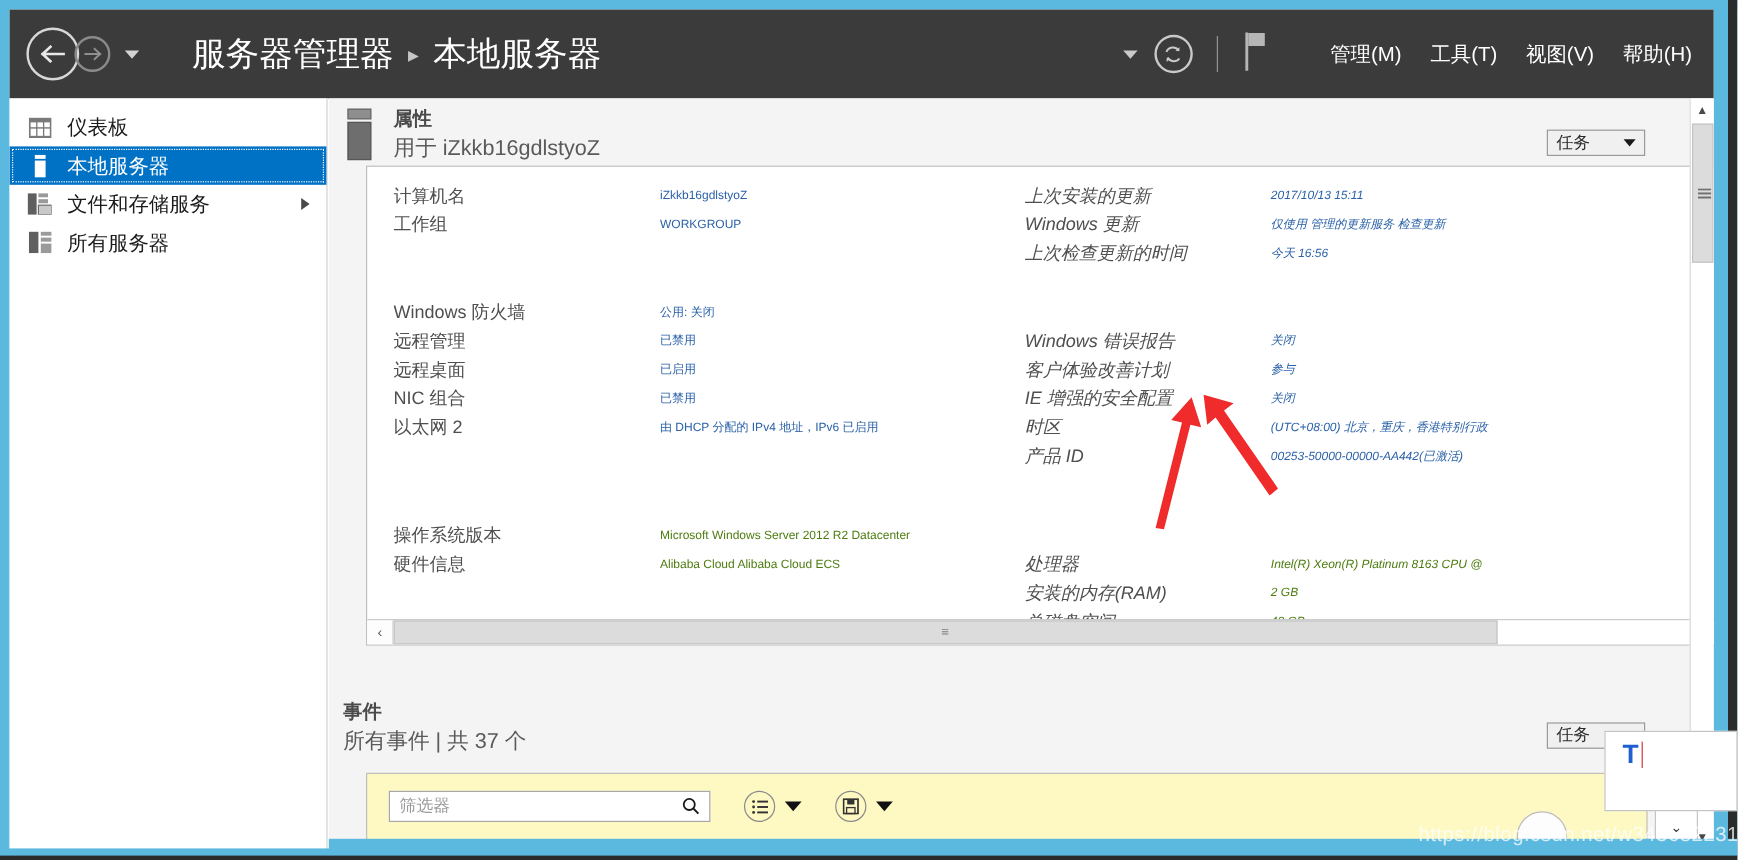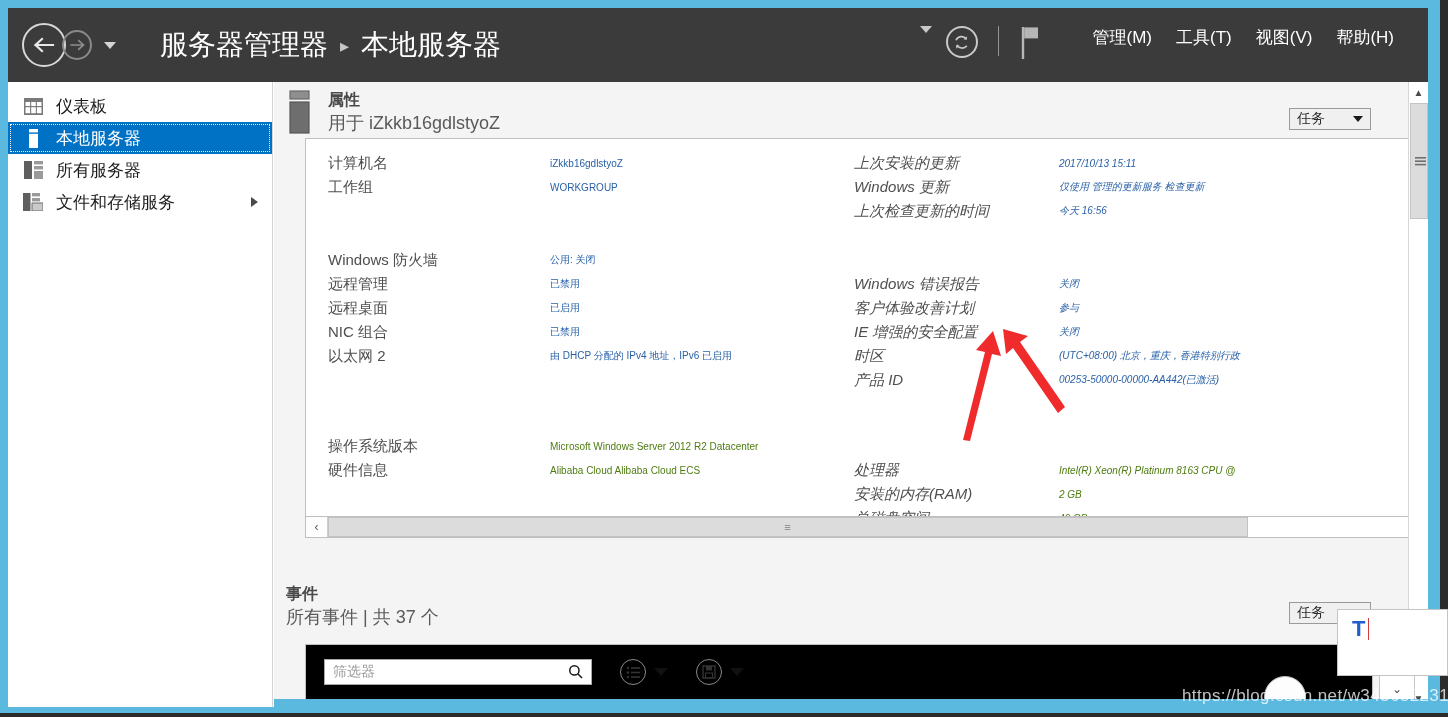--- a/index.html
+++ b/index.html
@@ -89,22 +89,22 @@
     color: #ffffff;
     white-space: nowrap;
   }
   .bc-link { color: #ffffff; cursor: pointer; }
   .bc-sep {
     color: #c6c6c6; font-size: 18px;
     margin: 0 12px; position: relative; top: 1px;
   }
   .header-right {
     margin-left: auto;
-    display: flex; align-items: flex-start;
-    margin-right: 34px;
+    display: flex; align-items: center;
+    margin-right: 18px;
   }
   .hdr-caret {
     width: 0; height: 0;
     border-left: 6px solid transparent;
     border-right: 6px solid transparent;
     border-top: 7px solid #c9c9c9;
     margin-right: 14px;
     cursor: pointer;
   }
   .refresh-circle {
@@ -296,21 +296,21 @@
     left: 0; top: 500px;
     width: 100%;
     display: flex; align-items: flex-start;
     padding-left: 12px;
     box-sizing: border-box;
   }
   .events-card {
     position: absolute;
     left: 31px; top: 562px;
     width: 1068px; height: 70px;
-    background: #000000;
+    background: #fef9c3;
     border: 1px solid #bfbfbf;
     box-sizing: border-box;
   }
   .filter-bar {
     display: flex; align-items: center;
     padding: 14px 0 0 18px;
   }
   .filter-input {
     width: 268px; height: 26px;
     border: 1px solid #a8a8a8;
@@ -530,41 +530,41 @@
         <svg width="13" height="19" viewBox="0 0 13 19">
           <rect x="2" y="0" width="9" height="3.4" fill="#ffffff"></rect>
           <rect x="2" y="4.8" width="9" height="14.2" fill="#ffffff"></rect>
         </svg>
       </span>
       <span class="side-label">本地服务器</span>
     </div>
 
     <div class="side-item">
       <span class="side-icon">
+        <svg width="20" height="18" viewBox="0 0 20 18">
+          <rect x="0" y="0" width="7.5" height="18" fill="#5f5f5f"></rect>
+          <rect x="9" y="0" width="8" height="3.4" fill="#9a9a9a"></rect>
+          <rect x="9" y="5" width="8" height="3.4" fill="#9a9a9a"></rect>
+          <rect x="9" y="10" width="11" height="8" fill="#c9c9c9" stroke="#6d6d6d" stroke-width="1"></rect>
+        </svg>
+      </span>
+      <span class="side-label">文件和存储服务</span>
+      <span class="side-chevron"></span>
+    </div>
+
+    <div class="side-item">
+      <span class="side-icon">
         <svg width="19" height="18" viewBox="0 0 19 18">
           <rect x="0" y="0" width="8" height="18" fill="#5f5f5f"></rect>
           <rect x="10" y="0" width="9" height="3.4" fill="#9a9a9a"></rect>
           <rect x="10" y="5" width="9" height="3.4" fill="#9a9a9a"></rect>
           <rect x="10" y="10" width="9" height="8" fill="#9a9a9a"></rect>
         </svg>
       </span>
       <span class="side-label">所有服务器</span>
-    </div>
-
-    <div class="side-item">
-      <span class="side-icon">
-        <svg width="20" height="18" viewBox="0 0 20 18">
-          <rect x="0" y="0" width="7.5" height="18" fill="#5f5f5f"></rect>
-          <rect x="9" y="0" width="8" height="3.4" fill="#9a9a9a"></rect>
-          <rect x="9" y="5" width="8" height="3.4" fill="#9a9a9a"></rect>
-          <rect x="9" y="10" width="11" height="8" fill="#c9c9c9" stroke="#6d6d6d" stroke-width="1"></rect>
-        </svg>
-      </span>
-      <span class="side-label">文件和存储服务</span>
-      <span class="side-chevron"></span>
     </div>
   </div>
 
   <div class="content">
 
     <div class="section-head">
       <span class="server-glyph">
         <svg width="28" height="44" viewBox="0 0 28 44">
           <rect x="4" y="1" width="19" height="8" fill="#8e8e8e" stroke="#6a6a6a" stroke-width="1.2"></rect>
           <rect x="4" y="12" width="19" height="31" fill="#6e6e6e" stroke="#575757" stroke-width="1.2"></rect>

